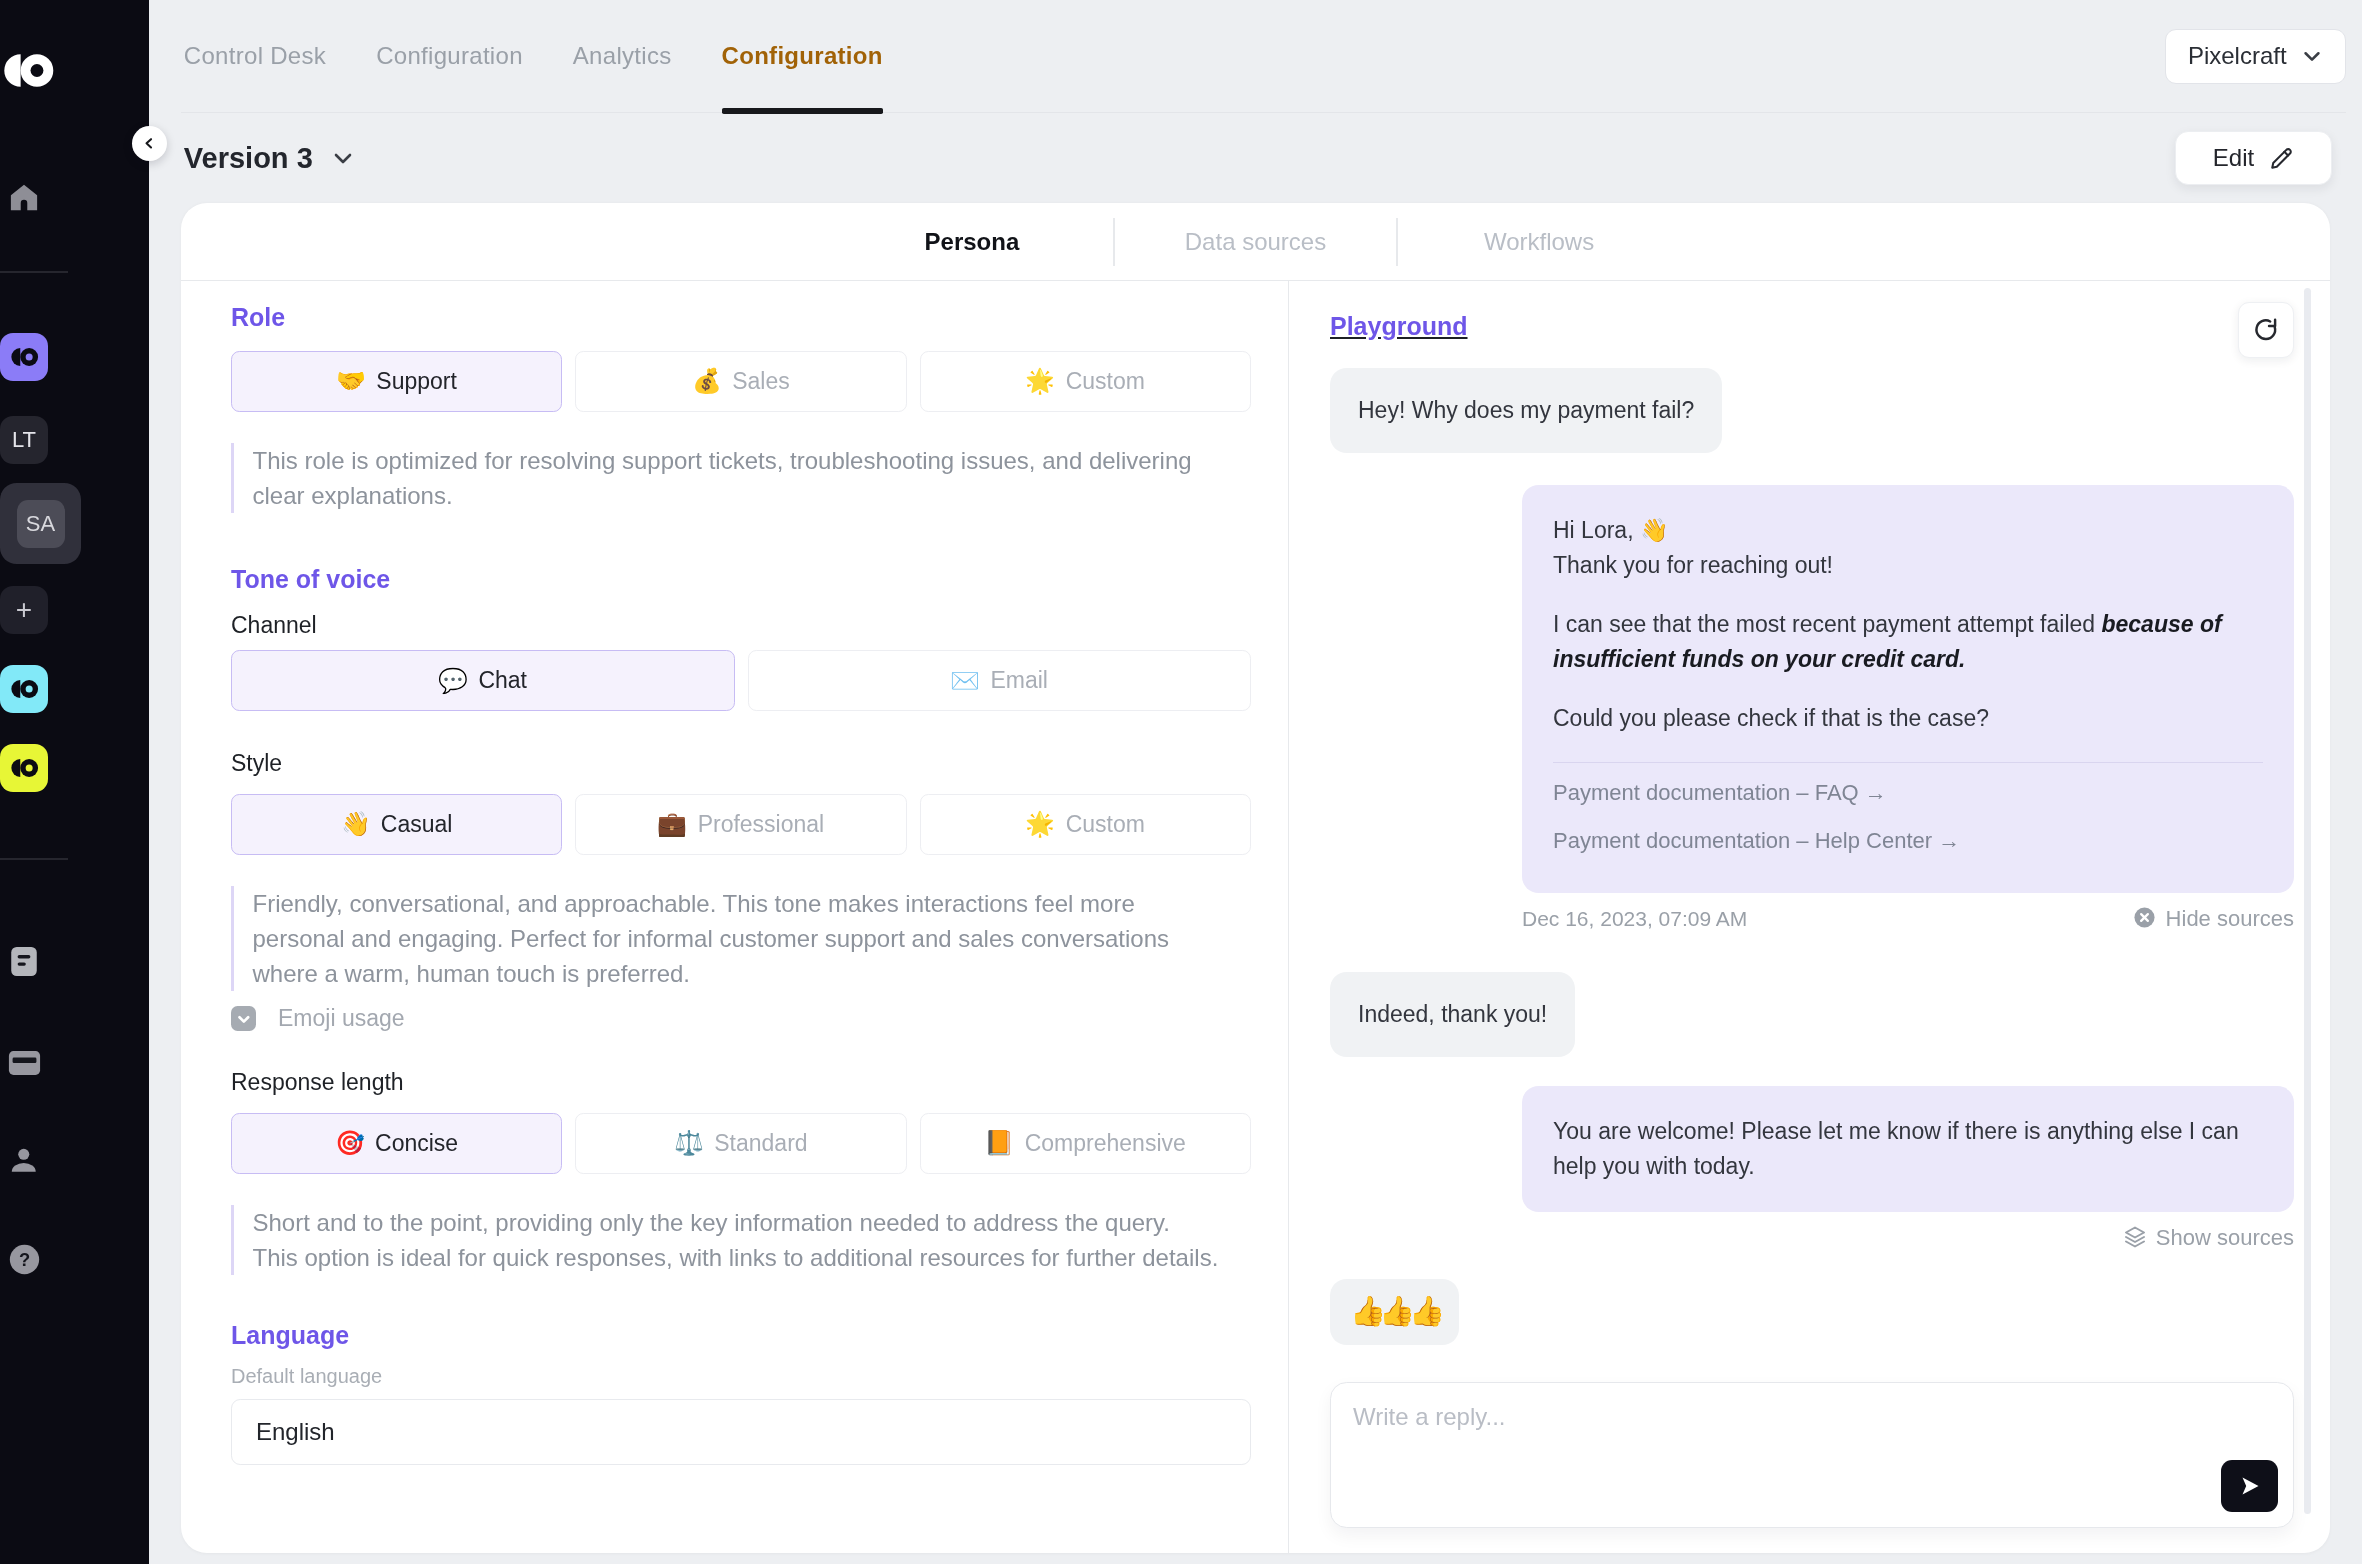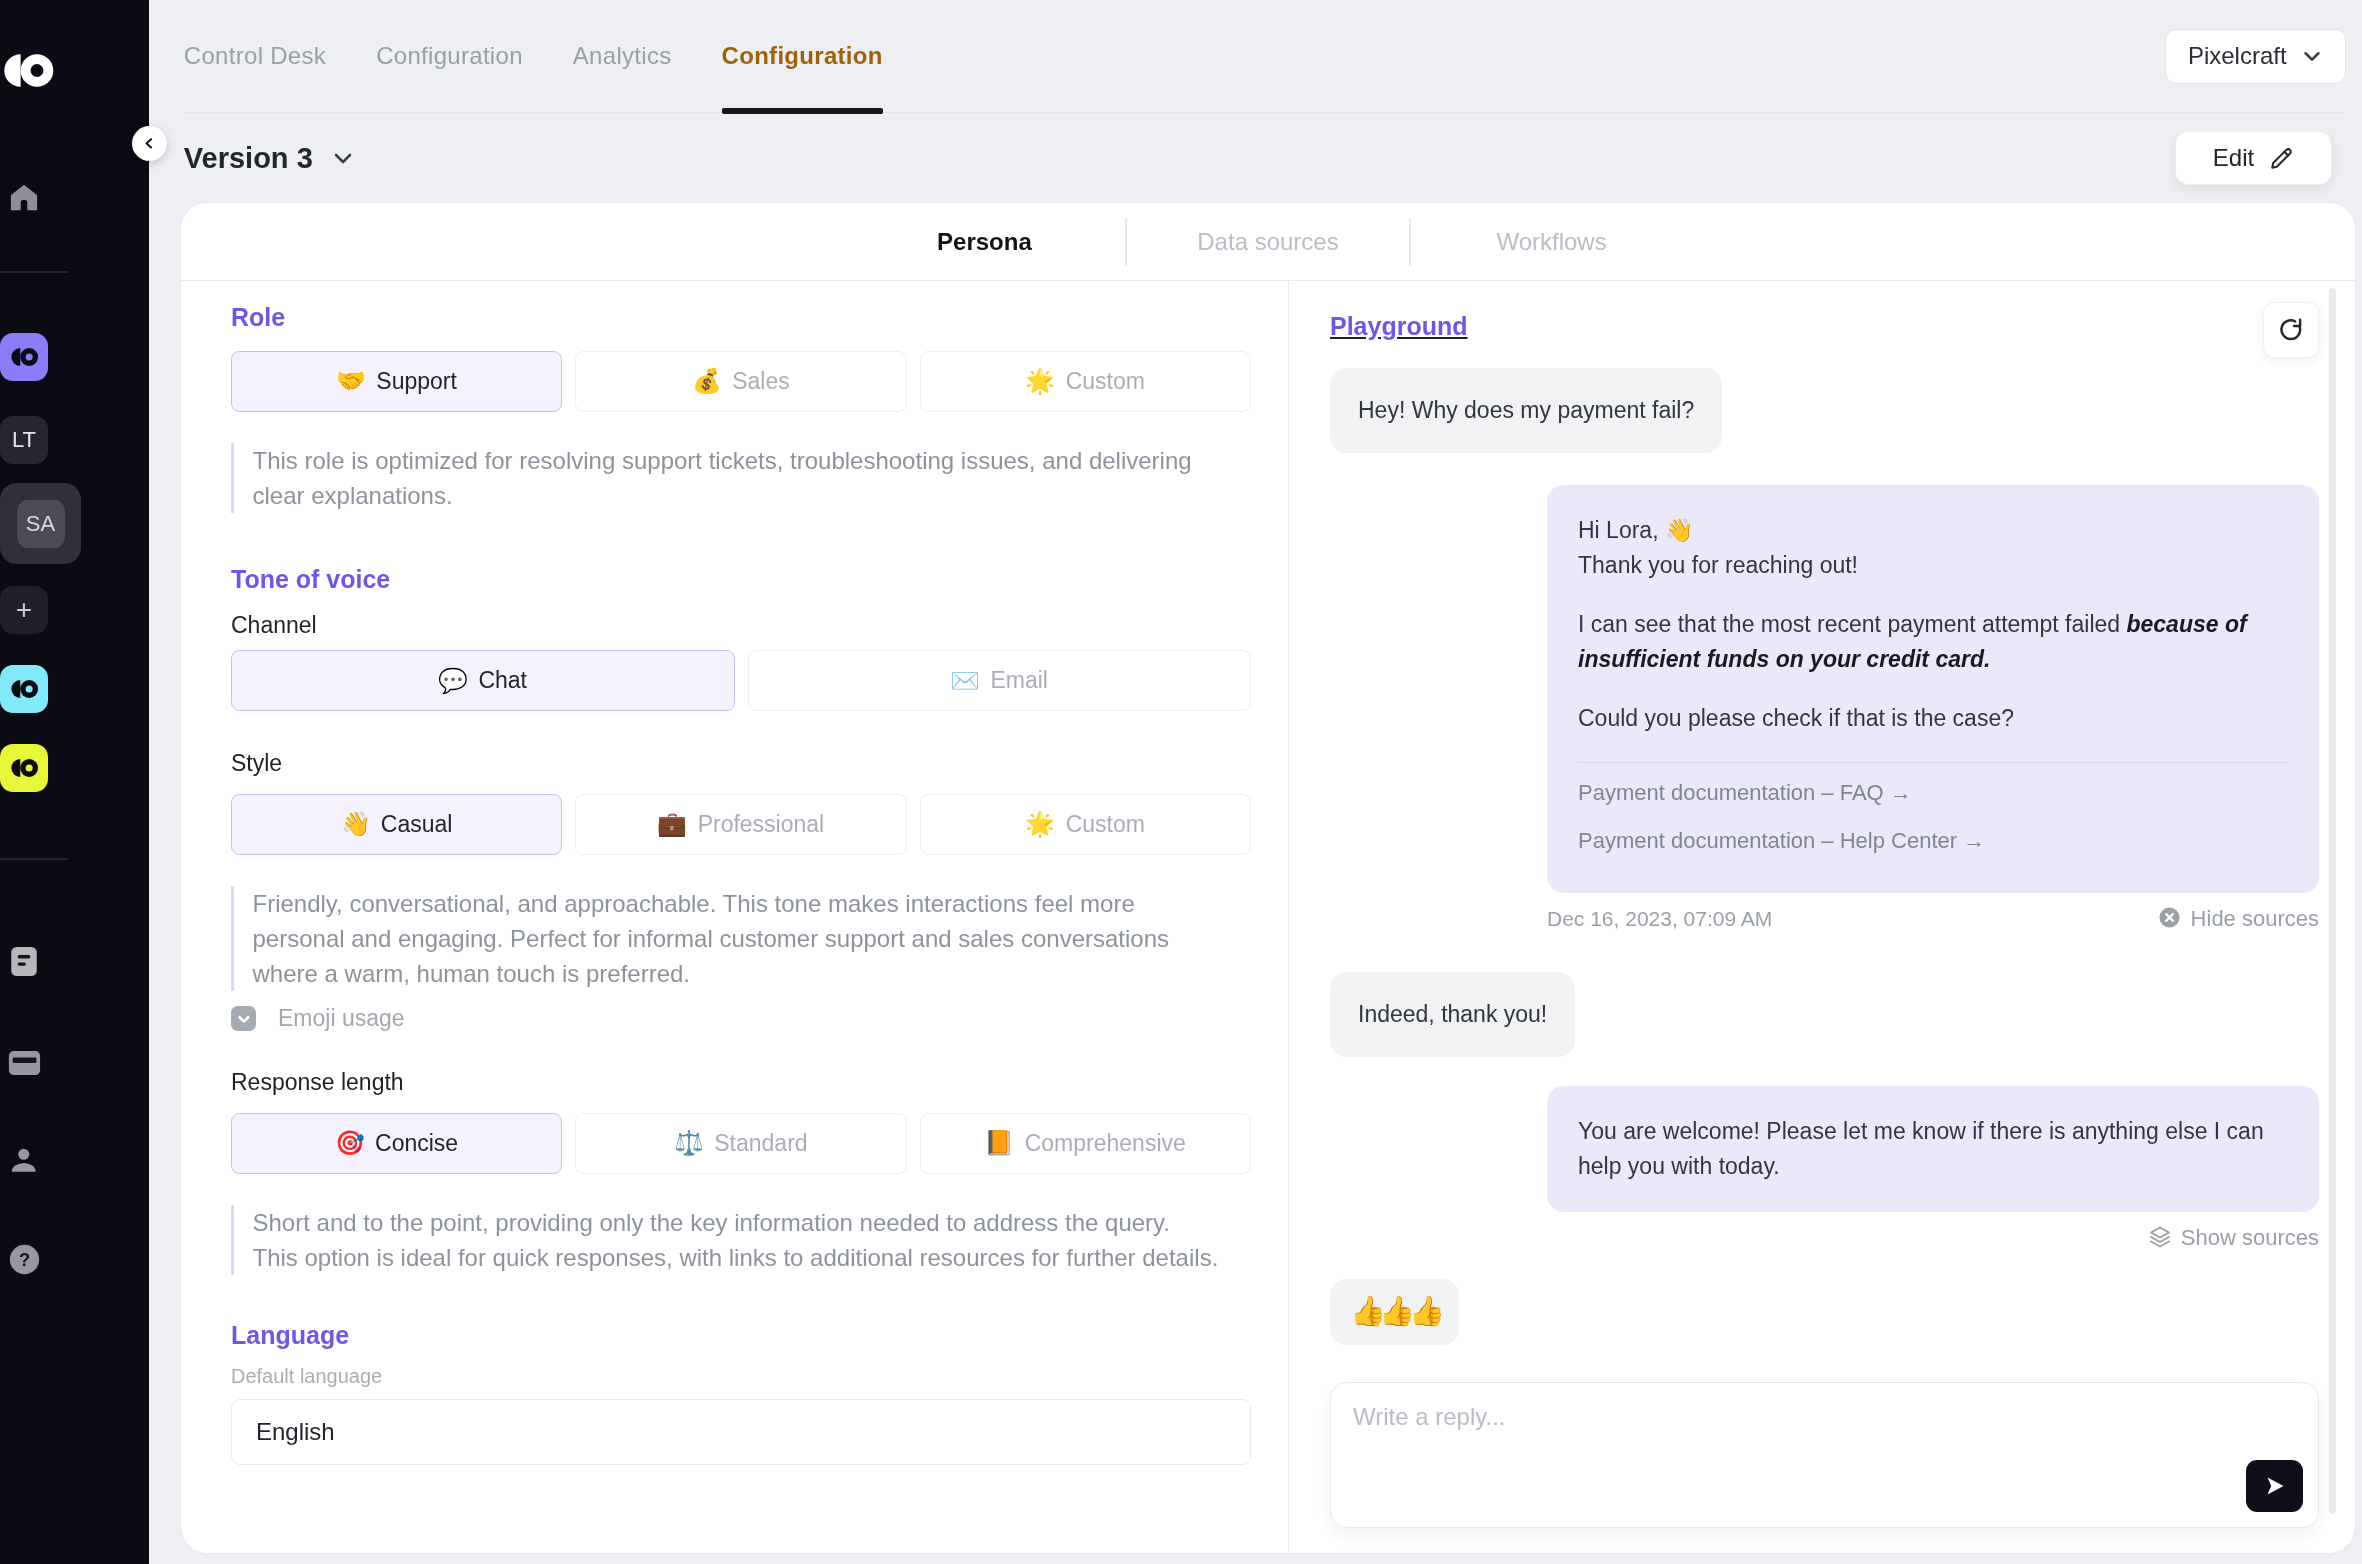--- a/index.html
+++ b/index.html
@@ -57,21 +57,21 @@
   .toolbar{ margin:0 16.6px 0 32px; height:90px; display:flex; align-items:center; padding-left:2.8px; }
   .version-btn{ display:flex; align-items:center; gap:18.5px; background:none; border:none; cursor:pointer;
     font-size:29px; font-weight:700; color:#23262d; font-family:"Liberation Sans", sans-serif; }
   .edit-btn{
     margin-left:auto; margin-right:14px; height:54px; width:157px; background:#fff; border:0.9px solid #eceef1;
     border-radius:13px; box-shadow:0 3.7px 11px rgba(20,22,40,.08); display:flex; align-items:center; justify-content:center;
     gap:14.8px; font-size:24px; color:#24262c; cursor:pointer; font-family:"Liberation Sans", sans-serif;
   }
   
   .card{
-    margin:0 8px 0 32px; height:1350px; background:#ffffff; border-radius:26px;
+    margin:0 33px 0 32px; height:1350px; background:#ffffff; border-radius:26px;
     box-shadow:0 0.9px 3.7px rgba(16,18,35,.04); position:relative; overflow:hidden;
     display:flex; flex-direction:column;
   }
   .tabrow{ height:78px; border-bottom:1.8px solid #e7e9ec; display:flex; justify-content:center; flex:none; }
   .tabgroup{ width:849px; display:flex; align-items:center; }
   .tab{ flex:1; text-align:center; font-size:24px; color:#b9bec6; font-weight:500; cursor:pointer;
     background:none; border:none; font-family:"Liberation Sans", sans-serif; }
   .tab.active{ color:#111318; font-weight:700; }
   .tab-sep{ width:1.8px; height:48px; background:#e7e9ec; }
   .card-body{ flex:1; display:flex; min-height:0; }

